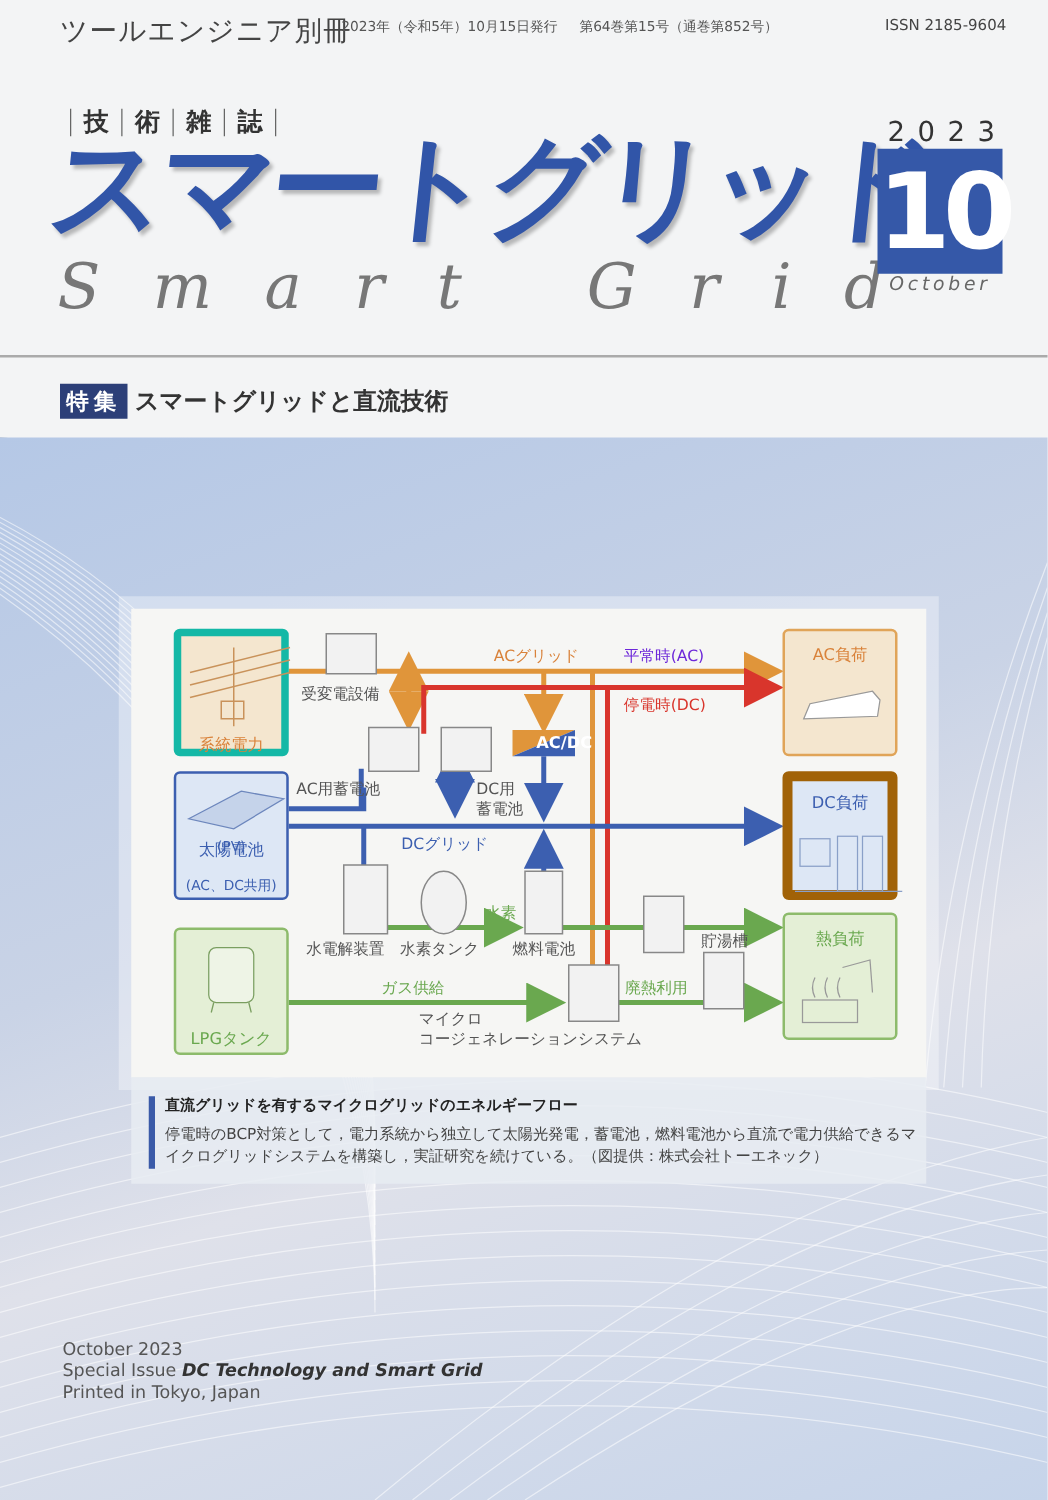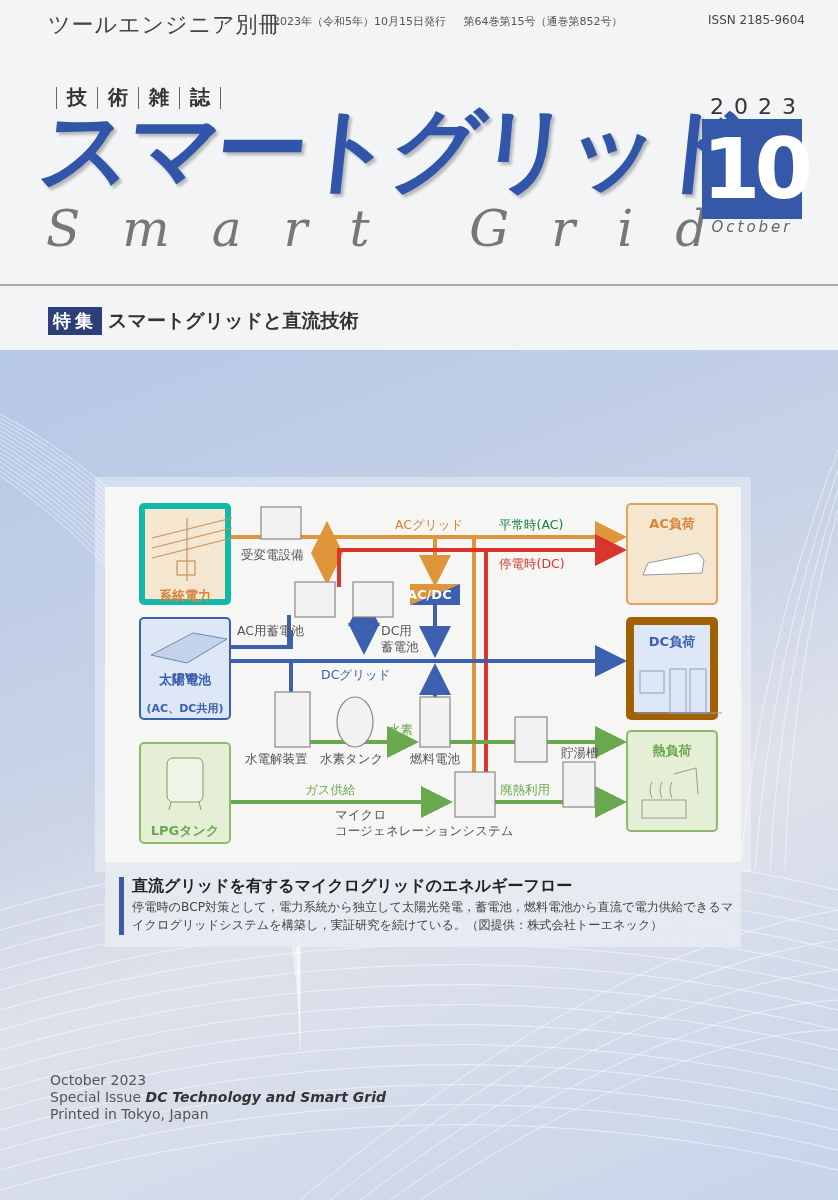--- a/index.html
+++ b/index.html
@@ -26,24 +26,24 @@
   .feature { position:absolute; left:48px; top:307px; display:flex; align-items:center; }
   .feature-tag { background:#2c3f78; color:#fff; font-weight:bold; font-size:18px; padding:2px 5px; letter-spacing:4px; }
   .feature-title { font-size:19px; font-weight:bold; color:#333; margin-left:6px; }
 
   .bg-art { position:absolute; left:0; top:350px; width:838px; height:850px; background:linear-gradient(160deg,#b5c8e6 0%,#c9d3e6 40%,#dfe1ea 60%,#c6d4ea 100%); overflow:hidden; }
   .bg-art svg { position:absolute; left:0; top:0; }
 
   .diagram-card { position:absolute; left:105px; top:487px; width:636px; height:375px; background:#f6f6f4; box-shadow:0 0 0 10px rgba(255,255,255,0.35); }
   .caption-card { position:absolute; left:105px; top:862px; width:636px; height:85px; background:rgba(232,236,242,0.85); }
   .caption-bar { position:absolute; left:14px; top:15px; width:5px; height:58px; background:#3a5aa8; }
-  .caption-title { position:absolute; left:27px; top:14px; font-size:16px; font-weight:bold; color:#222; }
+  .caption-title { position:absolute; left:27px; top:14px; font-size:12px; font-weight:bold; color:#222; }
   .caption-body { position:absolute; left:27px; top:36px; width:605px; font-size:12.2px; line-height:18px; color:#444; }
 
-  .node { position:absolute; border-radius:5px; box-sizing:border-box;font-weight:bold; }
+  .node { position:absolute; border-radius:5px; box-sizing:border-box; }
   .node-label { position:absolute; width:100%; text-align:center; font-size:13px; }
   .lbl { position:absolute; font-size:12.5px; white-space:nowrap; }
 
   .en-block { position:absolute; left:50px; top:1072px; color:#444; }
   .en-block .en1 { font-size:16px; font-weight:bold; color:#333; }
   .en-block .en2, .en-block .en3, .en-block .en4 { font-size:14px; color:#555; line-height:17px; }
   .en-block b { font-style:italic; color:#333; }
 </style>
 </head>
 <body>
@@ -243,23 +243,23 @@
         <g fill="none" stroke="#999">
           <path d="M40,10 L62,4 L64,30"></path>
           <rect x="8" y="36" width="44" height="18"></rect>
           <path d="M18,34 q-4,-8 0,-16 M28,34 q-4,-8 0,-16 M38,34 q-4,-8 0,-16"></path>
         </g>
       </svg>
   </div>
 
   <div class="lbl" style="left:136px;top:60px;color:#555;">受変電設備</div>
   <div class="lbl" style="left:290px;top:30px;color:#d9823a;">ACグリッド</div>
-  <div class="lbl" style="left:394px;top:30px;color:#15803d;">平常時(AC)</div>
+  <div class="lbl" style="left:394px;top:30px;color:#6d28d9;">平常時(AC)</div>
   <div class="lbl" style="left:394px;top:69px;color:#d9352c;">停電時(DC)</div>
-  <div class="lbl" style="left:302px;top:100px;color:#fff;font-weight:bold;font-size:13px;">AC/DC</div>
+  <div class="lbl" style="left:324px;top:100px;color:#fff;font-weight:bold;font-size:13px;">AC/DC</div>
   <div class="lbl" style="left:132px;top:136px;color:#555;">AC用蓄電池</div>
   <div class="lbl" style="left:276px;top:136px;color:#555;">DC用</div>
   <div class="lbl" style="left:276px;top:152px;color:#555;">蓄電池</div>
   <div class="lbl" style="left:216px;top:180px;color:#3c5fb0;">DCグリッド</div>
   <div class="lbl" style="left:283px;top:235px;color:#6aa84f;">水素</div>
   <div class="lbl" style="left:140px;top:264px;color:#555;">水電解装置</div>
   <div class="lbl" style="left:215px;top:264px;color:#555;">水素タンク</div>
   <div class="lbl" style="left:305px;top:264px;color:#555;">燃料電池</div>
   <div class="lbl" style="left:456px;top:258px;color:#555;">貯湯槽</div>
   <div class="lbl" style="left:200px;top:295px;color:#6aa84f;">ガス供給</div>

